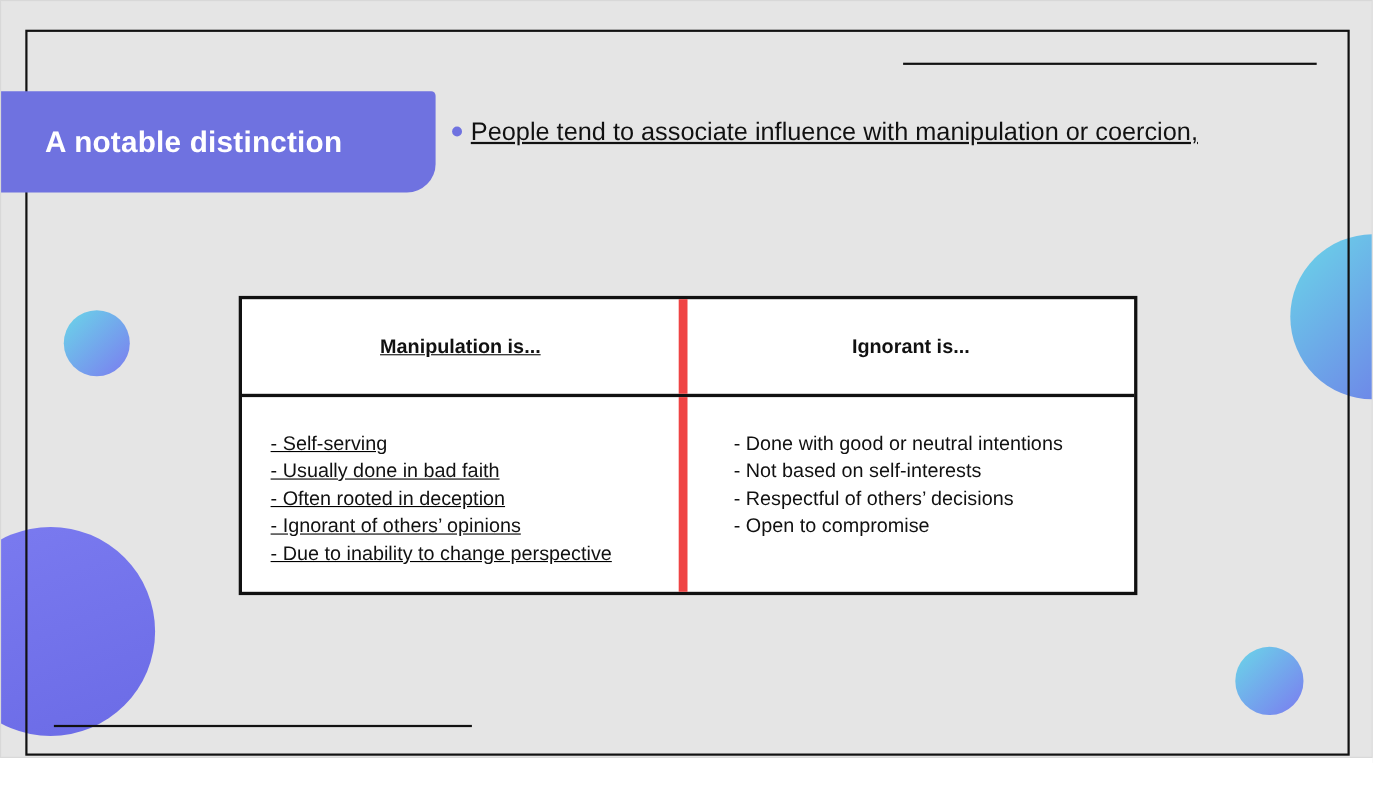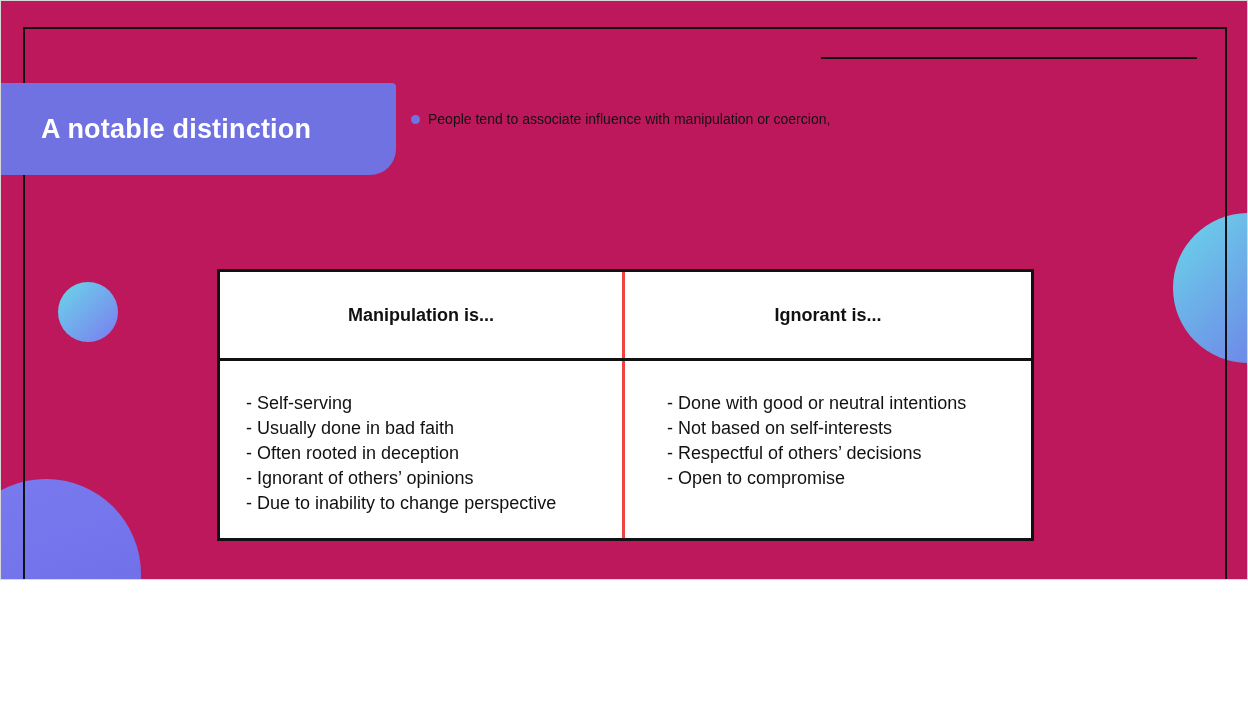--- a/index.html
+++ b/index.html
@@ -6,22 +6,22 @@
     margin: 0;
     padding: 0;
     background: #ffffff;
   }
   body {
     font-family: "Liberation Sans", sans-serif;
   }
   #slide {
     position: relative;
     width: 1248px;
-    height: 580px;
-    background: #be185d;
+    height: 689px;
+    background: #e5e5e5;
     overflow: hidden;
     border: 1px solid #d8d8d8;
     box-sizing: border-box;
   }
 
   
   .circle {
     position: absolute;
     border-radius: 50%;
     pointer-events: none;
@@ -125,23 +125,24 @@
   #bullet-dot {
     width: 9px;
     height: 9px;
     border-radius: 50%;
     background: #6f72e0;
     margin-top: 9px;
     margin-right: 8px;
     flex: none;
   }
   #bullet-lines {
-    font-size: 14px;
+    font-size: 23px;
     color: #111111;
     line-height: 26px;
+    text-decoration: underline;
   }
   #bullet-lines .emph {
     font-weight: bold;
     text-decoration: underline;
   }
 
   
   #table {
     position: absolute;
     left: 216px;
@@ -159,21 +160,22 @@
     height: 86px;
     border-bottom: 3px solid #111111;
   }
   #table-body {
     display: flex;
     flex: 1;
   }
   .col-left {
     width: 405px;
     box-sizing: border-box;
-    border-right: 3px solid #ef4444;
+    border-right: 8px solid #ef4444;
+    text-decoration: underline;
   }
   .col-right {
     flex: 1;
     box-sizing: border-box;
   }
   .head-cell {
     display: flex;
     align-items: center;
     justify-content: center;
     font-size: 18px;

